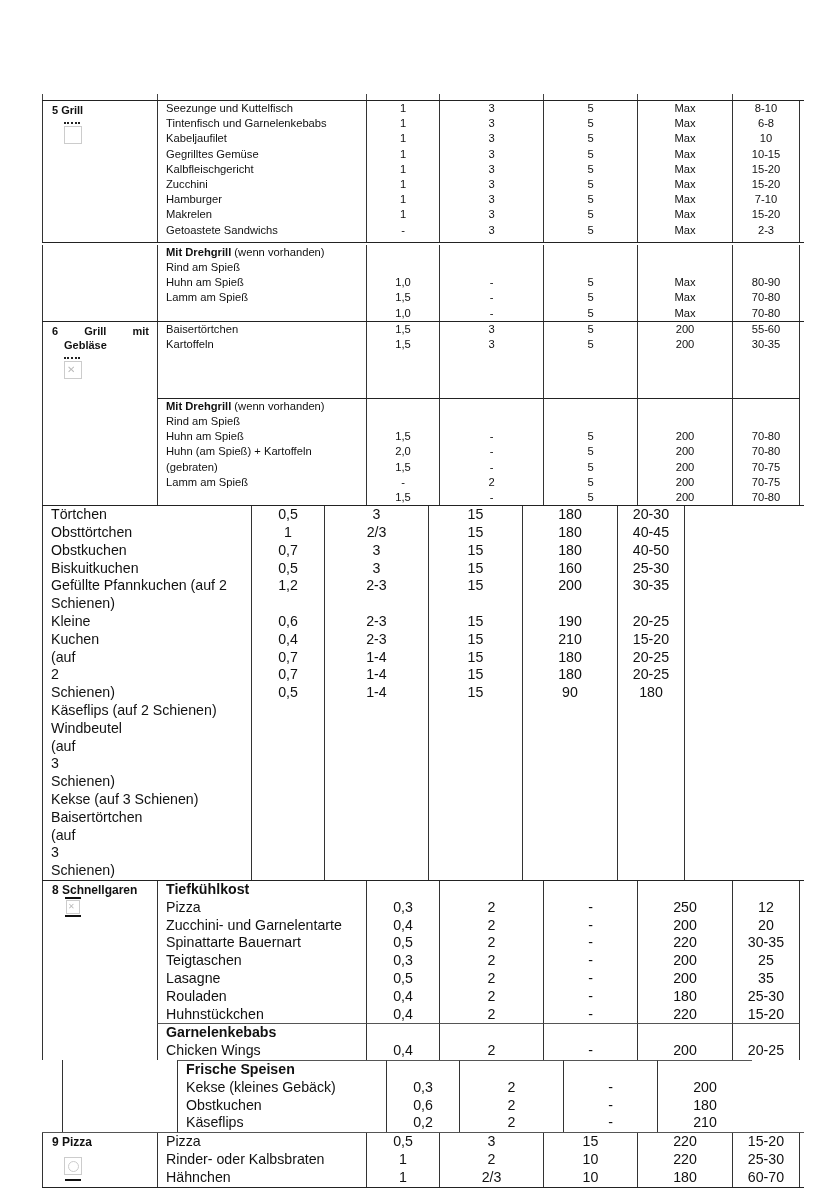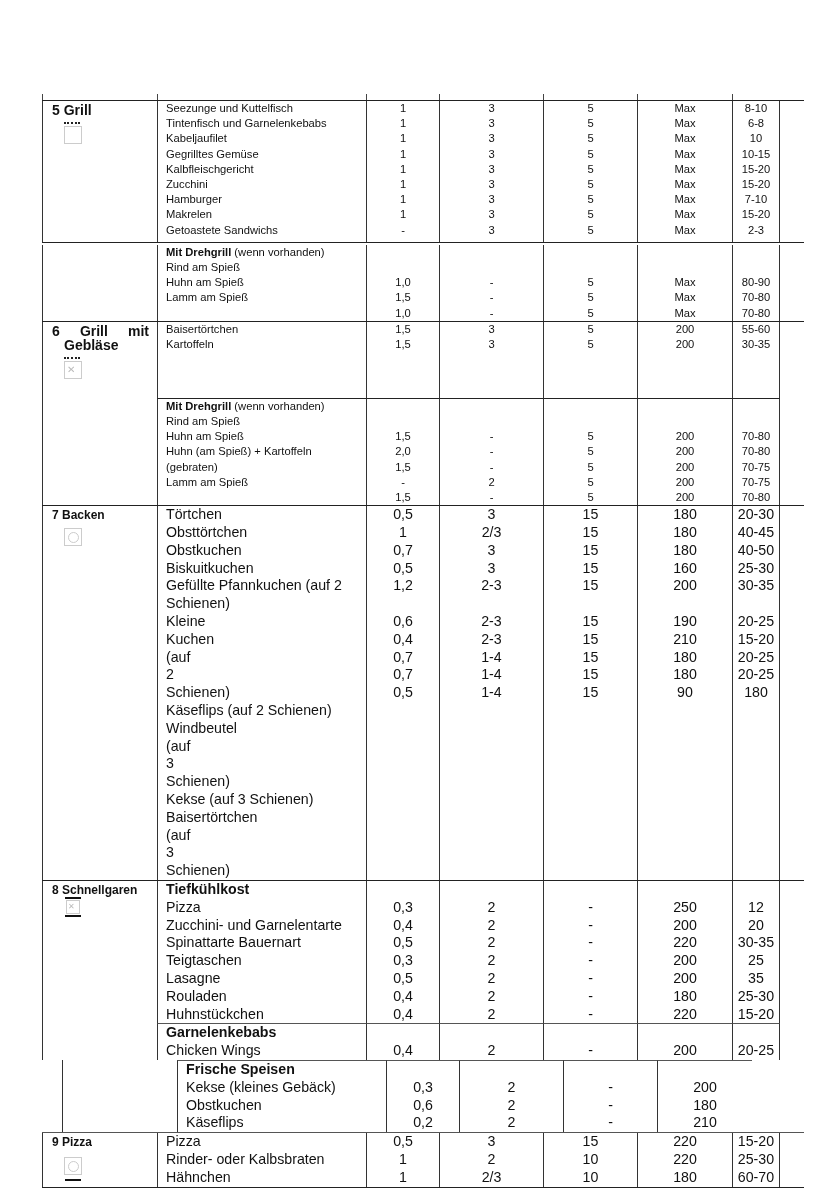--- a/index.html
+++ b/index.html
@@ -5,25 +5,25 @@
   html, body { margin: 0; padding: 0; background: #ffffff; }
   body { width: 840px; height: 1192px; position: relative; overflow: hidden; font-family: "Liberation Sans", sans-serif; color: #111; }
   .page { position: absolute; left: 0; top: 0; width: 840px; height: 1192px; }
   .tbl { position: absolute; left: 42px; top: 100px; width: 762px; }
   
   .section { display: flex; border-top: 1px solid #222; position: relative; }
   .section.thin { border-top: 1px solid #555; }
   .cmode { width: 115px; box-sizing: border-box; border-left: 1px solid #333; padding: 2px 0 0 9px; }
   .cdish { width: 209px; box-sizing: border-box; border-left: 1px solid #333; padding-left: 8px; }
   .cnum { box-sizing: border-box; border-left: 1px solid #333; text-align: center; }
-  .w1 { width: 73px; } .w2 { width: 104px; } .w3 { width: 94px; } .w4 { width: 95px; } .w5 { width: 48px; border-right: 1px solid #333; }
+  .w1 { width: 73px; } .w2 { width: 104px; } .w3 { width: 94px; } .w4 { width: 95px; } .w5 { width: 68px; border-right: 1px solid #333; }
   .line { white-space: nowrap; }
   .small .line { font-size: 11.2px; line-height: 15.2px; }
   .big .line { font-size: 14.2px; line-height: 17.8px; }
-  .mode-title { font-weight: bold; font-size: 14px; line-height: 14px; }
+  .mode-title { font-weight: bold; font-size: 11px; line-height: 14px; }
   .mode-title.big { font-size: 12px; }
   .just { display: flex; justify-content: space-between; width: 190px; flex-direction: column; }
   .icon { display: block; width: 16px; height: 16px; border: 1px solid #ccc; margin-left: 12px; margin-top: 4px; position: relative; }
   .grill-marks { display: block; margin-left: 12px; margin-top: 1px; font-size: 8px; line-height: 6px; letter-spacing: 0; color: #222; font-weight: bold; }
   .bar { display: block; width: 16px; height: 2px; background: #111; margin-left: 13px; }
   .b { font-weight: bold; }
   .top-ticks { position: absolute; left: 42px; top: 94px; width: 762px; height: 7px; }
   .tick { position: absolute; top: 0; width: 1px; height: 7px; background: #444; }
   .bottom-line { border-top: 1px solid #222; }
   .circ { position: absolute; left: 3px; top: 3px; width: 9px; height: 9px; border: 1px solid #ccc; border-radius: 50%; }
@@ -275,28 +275,20 @@
           <div class="line">&nbsp;</div>
           <div class="line">&nbsp;</div>
           <div class="line">70-80</div>
           <div class="line">70-80</div>
           <div class="line">70-75</div>
           <div class="line">70-75</div>
           <div class="line">70-80</div>
         </div>
       </div>
       <div class="section big">
-        <div class="cmode">
-          <div class="mode-title big">7 Backen</div>
-          <div>
-            <span class="icon" style="margin-top: 6px;">
-              <span class="circ"></span>
-            </span>
-          </div>
-        </div>
         <div class="cdish">
           <div class="line">Törtchen</div>
           <div class="line">Obsttörtchen</div>
           <div class="line">Obstkuchen</div>
           <div class="line">Biskuitkuchen</div>
           <div class="line">Gefüllte Pfannkuchen (auf 2</div>
           <div class="line">Schienen)</div>
           <div class="line just">
             <span>Kleine</span>
             <span>Kuchen</span>

